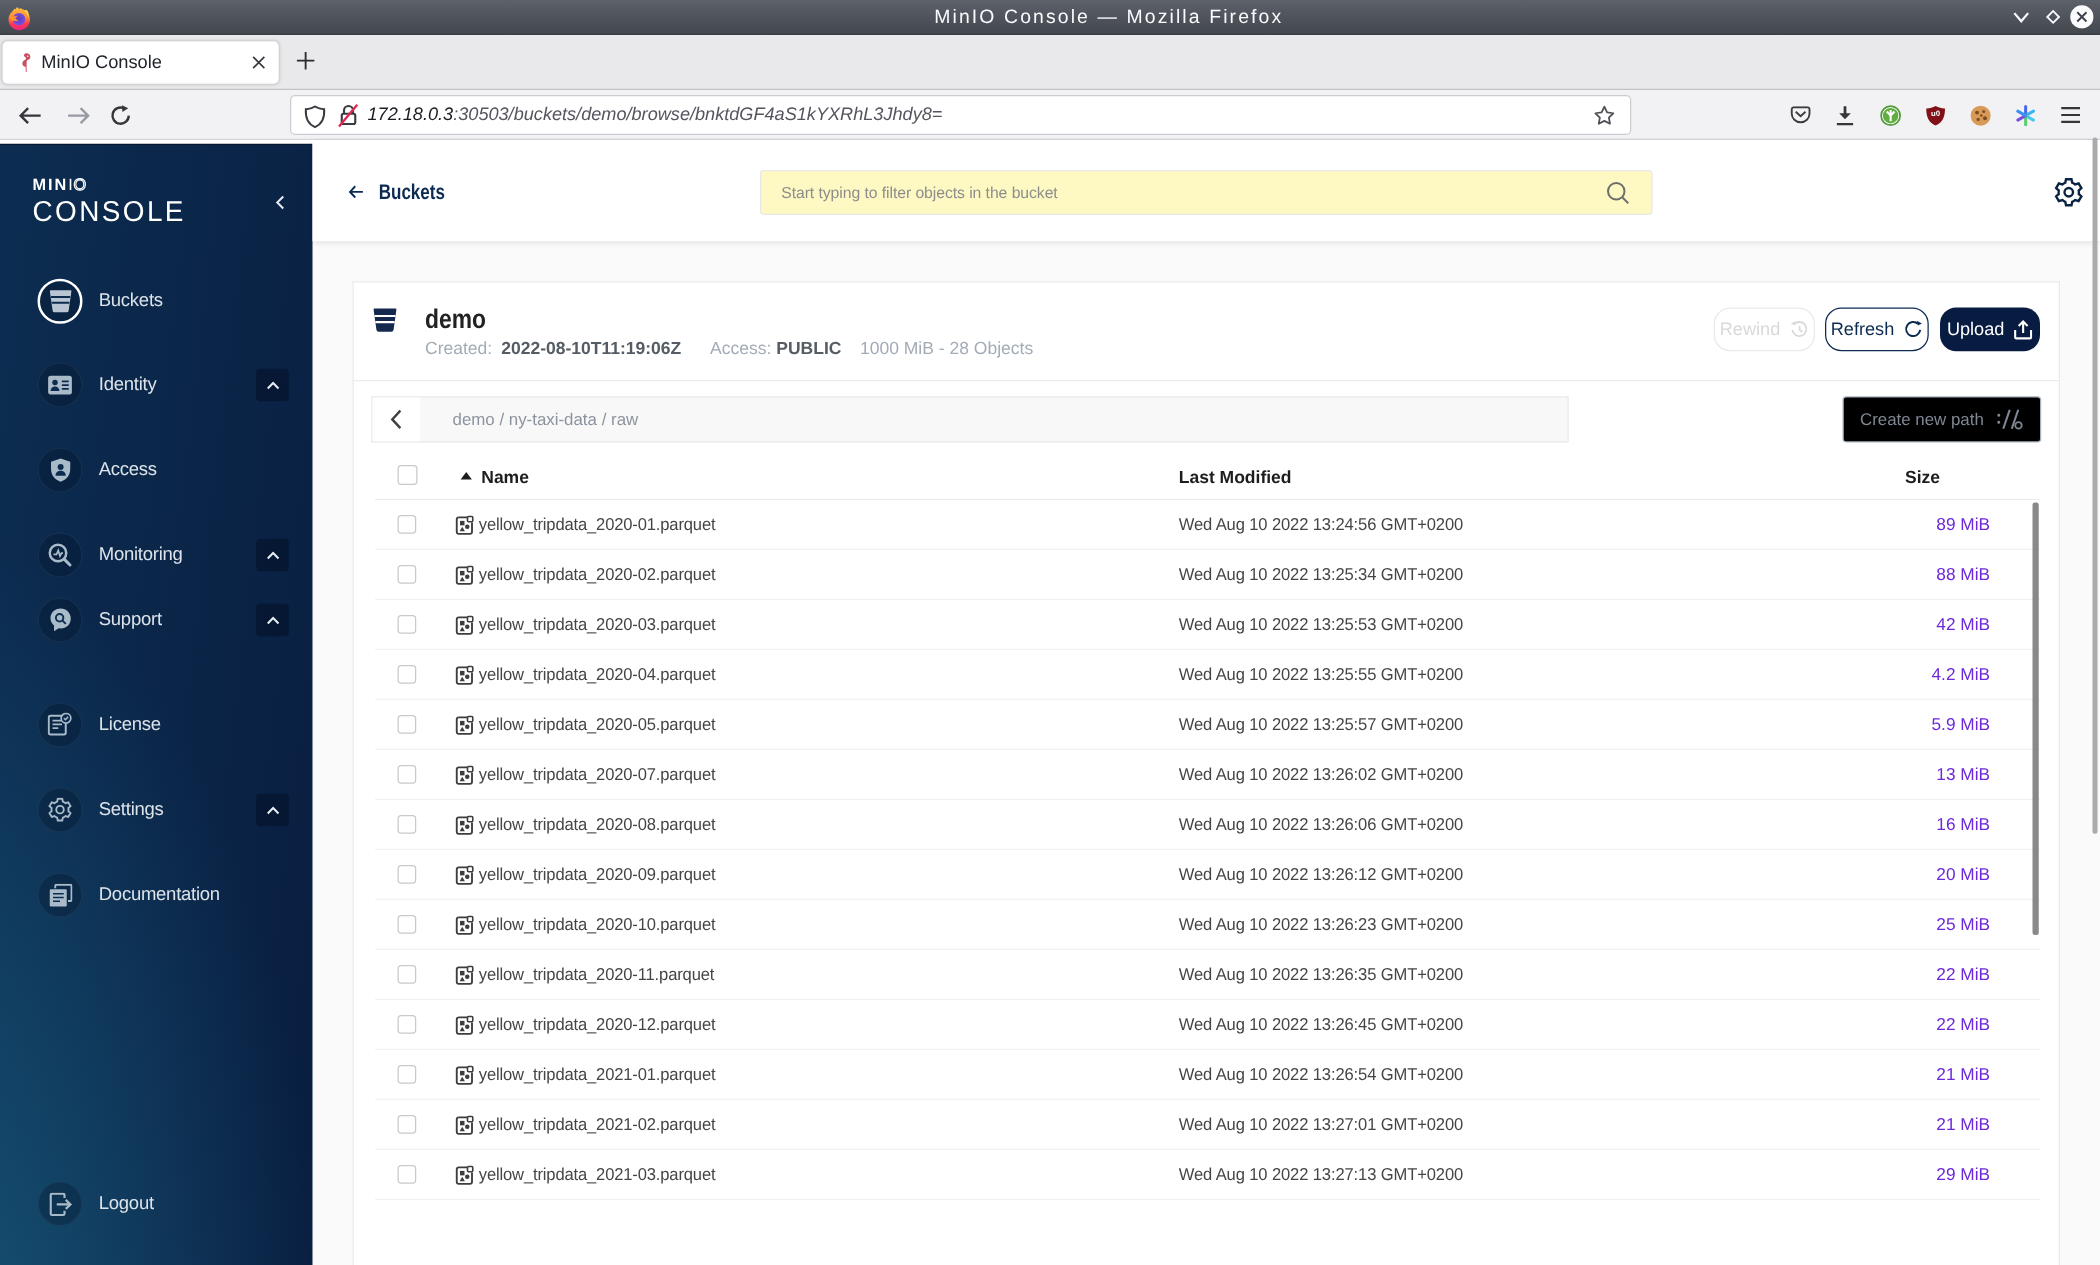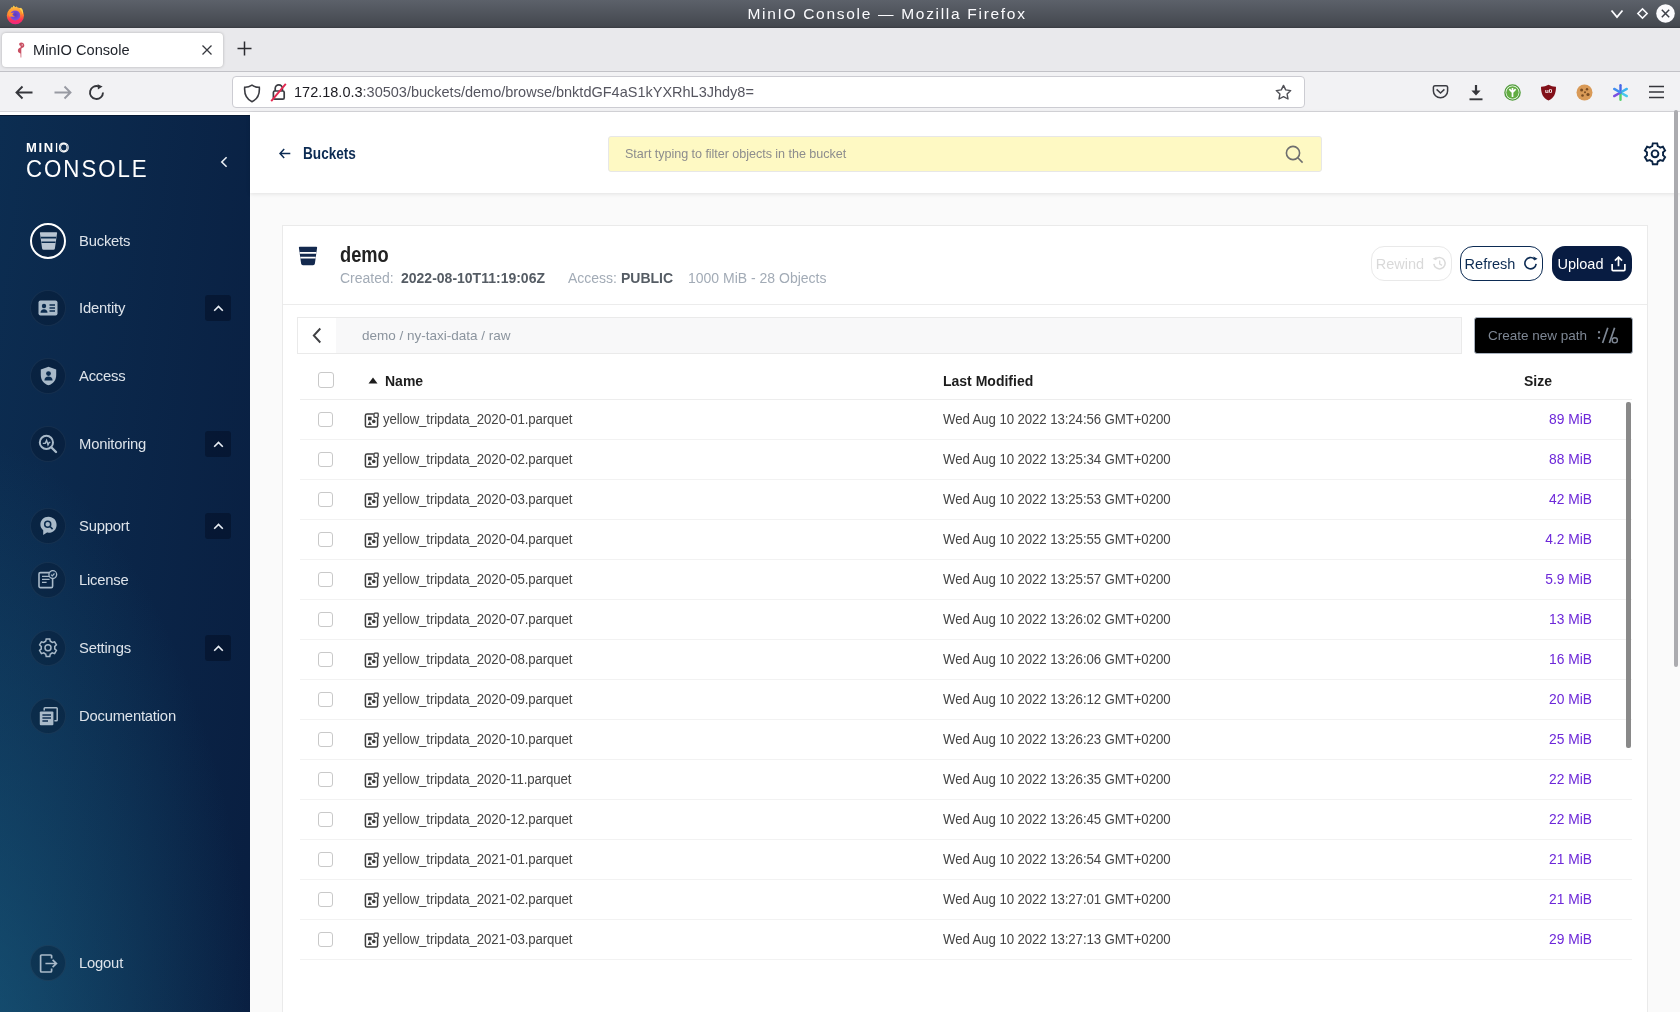--- a/index.html
+++ b/index.html
@@ -15,21 +15,21 @@
 
 #tabbar { position:absolute; left:0; top:28px; width:1680px; height:44px; background:#e9e9ec; border-bottom:1px solid #c2c2c7;}
 #tab { position:absolute; left:2px; top:4.5px; width:221px; height:34px; background:#fff; border-radius:4px;
   box-shadow:0 0 3px rgba(0,0,0,0.25); }
 #tab .tabtitle { position:absolute; left:31px; top:0; height:34px; line-height:34px; font-size:14.6px; color:#20242b; }
 
 
 #navbar { position:absolute; left:0; top:72px; width:1680px; height:40px; background:#f2f2f4; border-bottom:1px solid #d6d6da; }
 #urlbox { position:absolute; left:232px; top:4px; width:1073px; height:32px; background:#fff;
   border:1px solid #ccccd2; border-radius:4px; }
-#urltext { position:absolute; left:61px; top:0; height:30px; line-height:30px; font-size:14.5px; color:#55555f; }
+#urltext { position:absolute; left:61px; top:0; height:30px; line-height:30px; font-size:14.5px; color:#55555f;font-style:italic; }
 #urltext b { color:#1b1b21; font-weight:400; }
 
 
 #app { position:absolute; left:0; top:112px; width:1680px; height:900px; background:#fafafa; }
 #whitestrip { position:absolute; left:0; top:112px; width:1680px; height:3px; background:#fff; }
 
 
 #sidebar { position:absolute; left:0; top:115px; width:250px; height:897px;
   background:radial-gradient(500px 1150px at -18% 115%, rgba(36,135,168,0.48), rgba(36,135,168,0) 62%),
              linear-gradient(97deg, #0c2d51 0%, #091e40 100%);
@@ -67,21 +67,21 @@
 #bh-info { position:absolute; left:0; top:270px; font-size:14px; color:#a2abb6; width:1364px; height:18px; }
 #bh-info span { position:absolute; top:0; }
 #bh-info b { color:#555c64; }
 .btn { position:absolute; top:246px; height:35px; border-radius:13px; font-size:14.5px;
   display:flex; align-items:center; justify-content:center; gap:8px; }
 #btn-rewind { left:1371px; width:81px; border:1px solid #e9e9e9; color:#d9d9d9; background:#fff; }
 #btn-refresh { left:1460px; width:83px; border:1px solid #0c2b53; color:#0c2b53; background:#fff; }
 #btn-upload { left:1552px; width:80px; background:#081c42; color:#fff; }
 
 
-#crumbbox { position:absolute; left:297px; top:317px; width:1165px; height:37px; border:1px solid #eaeaea; background:#f8f8f9; }
+#crumbbox { position:absolute; left:297px; top:317px; width:958px; height:37px; border:1px solid #eaeaea; background:#f8f8f9; }
 #crumbback { position:absolute; left:0; top:0; width:38px; height:35px; background:#fff; display:flex; align-items:center; justify-content:center; }
 #crumbtext { position:absolute; left:64px; top:0; height:35px; line-height:35px; font-size:13.5px; color:#8b949e; }
 #newpath { position:absolute; left:1474px; top:317px; width:159px; height:37px; border:1px solid #a8b1bd; border-radius:3px;
   background:#000000; color:#7e8794; font-size:13.5px; display:flex; align-items:center; justify-content:center; gap:10px; }
 
 
 #thead { position:absolute; left:300px; top:362px; width:1332px; height:38px; border-bottom:1px solid #ededed; }
 .hname { position:absolute; left:85px; top:0; height:38px; line-height:38px; font-weight:bold; font-size:14px; color:#1d1d1d; }
 .cbox { position:absolute; width:16px; height:16px; border:1.5px solid #c9c9c9; border-radius:3px; background:#fff; }
 #rows { position:absolute; left:300px; top:400px; width:1332px; }
@@ -275,21 +275,21 @@
         </svg>
     </div>
     <div class="mlabel">Monitoring</div>
     <div class="mchev">
         <svg width="11" height="7" viewBox="0 0 11 7">
           <polyline points="1.2,5.8 5.5,1.4 9.8,5.8" fill="none" stroke="#e9eef4" stroke-width="1.6"></polyline>
         </svg>
       </div>
   </div>
 
-  <div class="mitem" style="top:392px;">
+  <div class="mitem" style="top:362px;">
     <div class="mcircle">
       <svg width="19" height="20" viewBox="0 0 19 20">
           <path d="M9.5 0.8 C4.7 0.8 1.4 4.2 1.4 8.6 C1.4 11 2.5 13 4.2 14.3 L4.2 19 L8 16.6 C8.5 16.7 9 16.7 9.5 16.7 C14.3 16.7 17.6 13.3 17.6 8.9 C17.6 4.4 14.3 0.8 9.5 0.8 Z" fill="#a9bac9"></path>
           <circle cx="8.7" cy="8.2" r="3" fill="none" stroke="#0c2c4f" stroke-width="1.5"></circle>
           <path d="M11 10.5 L13.6 13.1" stroke="#0c2c4f" stroke-width="1.6"></path>
         </svg>
     </div>
     <div class="mlabel">Support</div>
     <div class="mchev">
         <svg width="11" height="7" viewBox="0 0 11 7">

